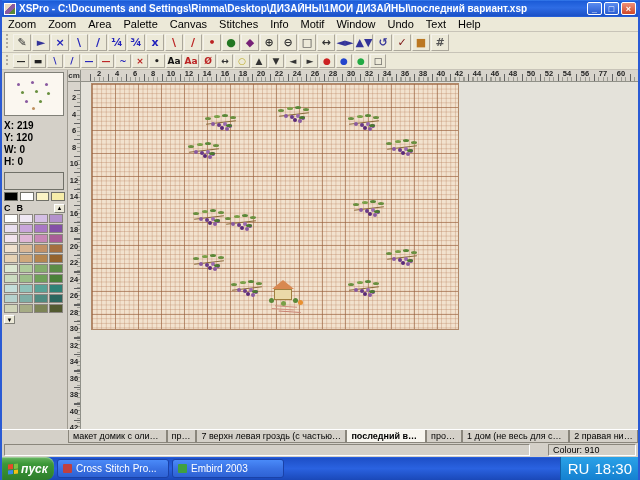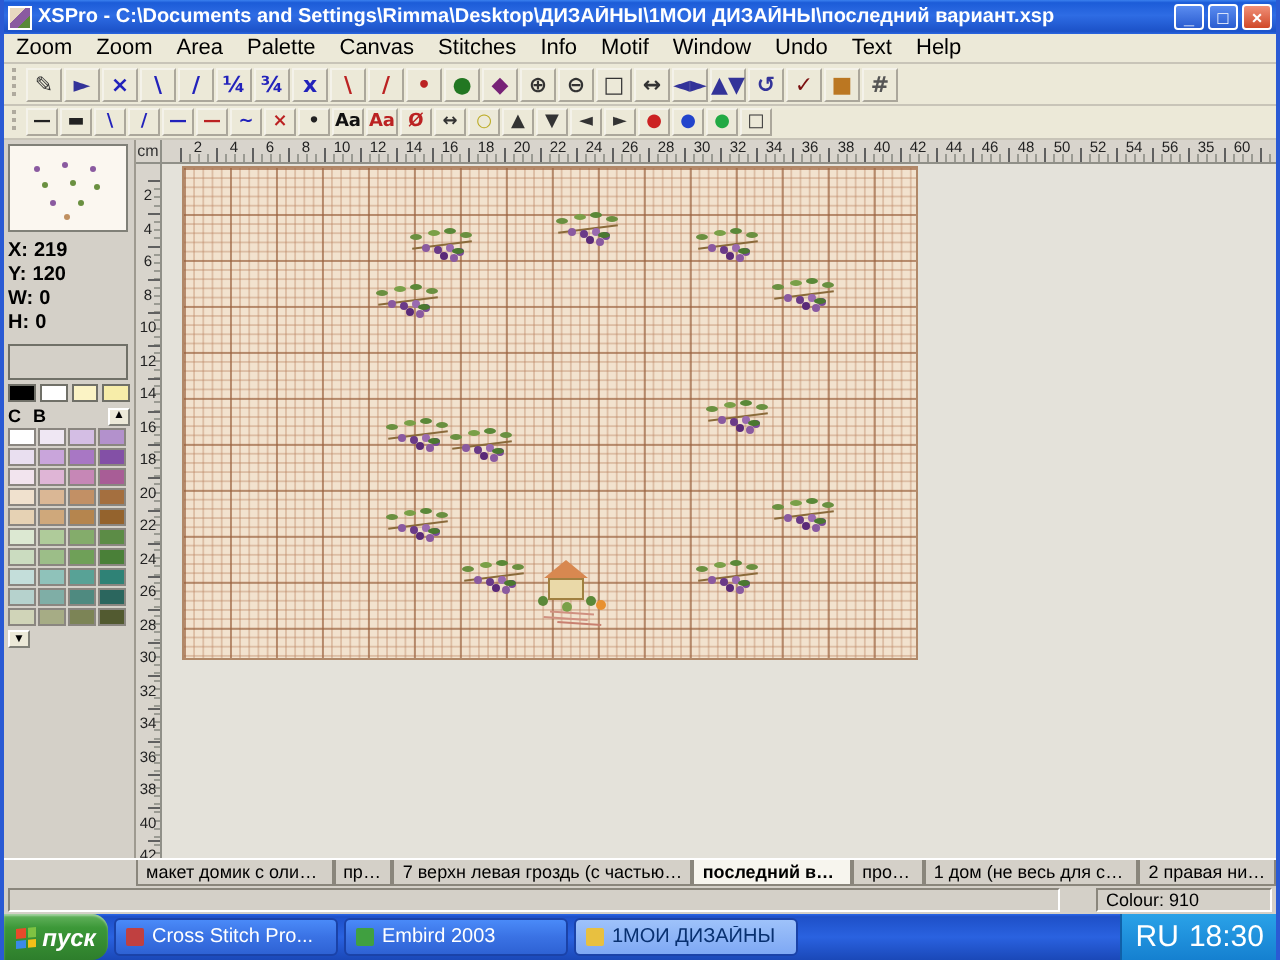--- a/index.html
+++ b/index.html
@@ -51,21 +51,21 @@
   .mini-swatches { display:flex; gap:2px; margin-bottom:2px; }
   .mini-swatches .sw { width:14px; height:9px; border:1px solid #707068; }
   .pal-header { display:flex; align-items:center; gap:6px; font-size:9px; font-weight:bold; margin-bottom:1px; }
   .pal-scroll { width:11px; height:9px; margin-left:auto; background:#ECE9D8; border:1px solid;
     border-color:#fff #808078 #808078 #fff; font-size:6px; display:flex; align-items:center; justify-content:center; }
   .palette-grid { display:grid; grid-template-columns:repeat(4,14px); gap:1px; }
   .palette-grid .swatch { width:14px; height:9px; border:1px solid #8A8680; }
   .pal-bottom { margin-top:2px; }
 
   
-  .canvas-region { flex:1; position:relative; background:#E4E2DA; overflow:hidden; }
+  .canvas-region { flex:1; position:relative; background:#E4E2DA; overflow:hidden;font-weight:bold; }
   .ruler-corner { position:absolute; left:0; top:0; width:13px; height:12px; background:#D8D4CC;
     border-right:1px solid #909088; border-bottom:1px solid #909088; font-size:8px; color:#333;
     display:flex; align-items:center; justify-content:center; }
   .h-ruler { position:absolute; left:13px; top:0; right:0; height:12px; border-bottom:1px solid #909088;
     background:
       repeating-linear-gradient(to right,#606060 0 1px,transparent 1px 18px) 9px 100%/100% 7px no-repeat,
       repeating-linear-gradient(to right,#9A9A92 0 1px,transparent 1px 4.5px) 9px 100%/100% 4px no-repeat,
       #D8D4CC;
     display:flex; padding-left:9px; overflow:hidden; }
   .h-ruler span { flex:0 0 18px; width:18px; text-align:center; font-size:7.5px; color:#222; line-height:8px; }
@@ -430,21 +430,21 @@
           <span>38</span>
           <span>40</span>
           <span>42</span>
           <span>44</span>
           <span>46</span>
           <span>48</span>
           <span>50</span>
           <span>52</span>
           <span>54</span>
           <span>56</span>
-          <span>35</span>
+          <span>77</span>
           <span>60</span>
         </div>
       <div class="v-ruler">
 
       <span>2</span>
           <span>4</span>
           <span>6</span>
           <span>8</span>
           <span>10</span>
           <span>12</span>
@@ -582,24 +582,20 @@
     <div class="task-buttons">
 
     <span class="task-btn">
           <span class="task-icon" style="background: rgb(192, 64, 64);"></span>
           <span class="lbl">Cross Stitch Pro...</span>
         </span>
         <span class="task-btn">
           <span class="task-icon" style="background: rgb(64, 160, 64);"></span>
           <span class="lbl">Embird 2003</span>
         </span>
-        <span class="task-btn active">
-          <span class="task-icon" style="background: rgb(232, 192, 64);"></span>
-          <span class="lbl">1МОИ ДИЗАЙНЫ</span>
-        </span>
       </div>
     <div class="tray">
       <span>RU</span>
       <span>18:30</span>
     </div>
   </div>
 
 </div>
 
 </body></html>

